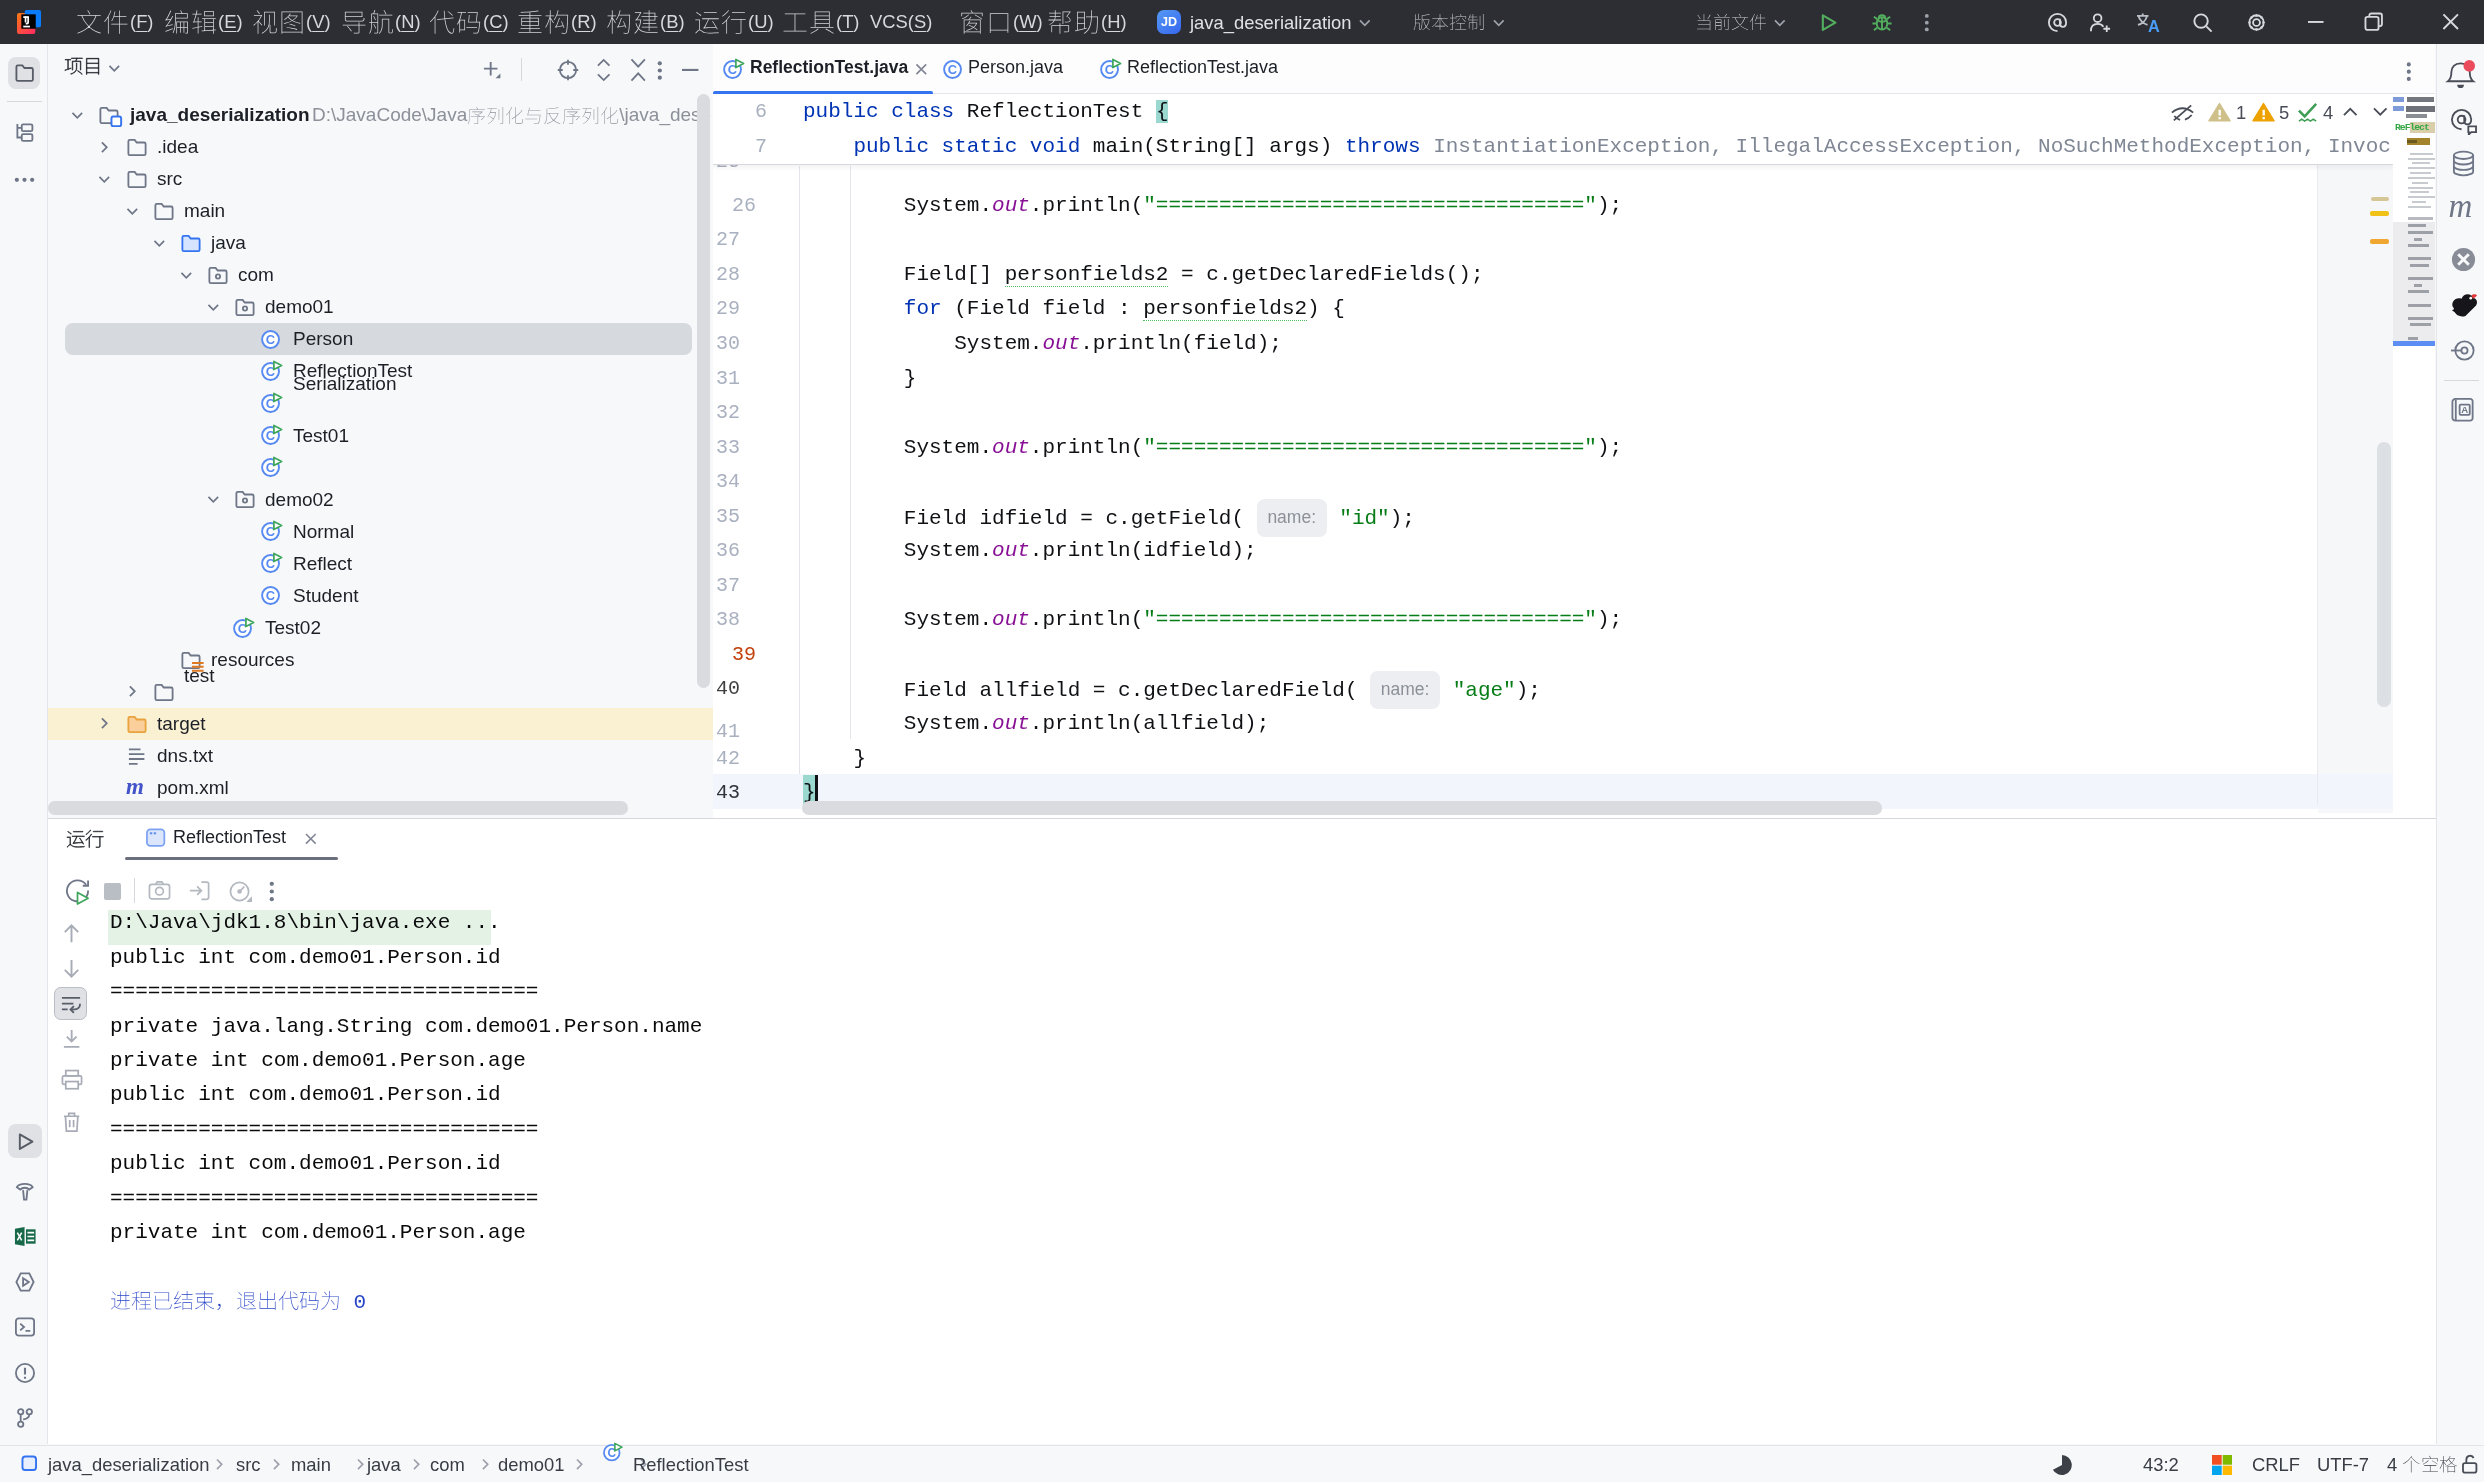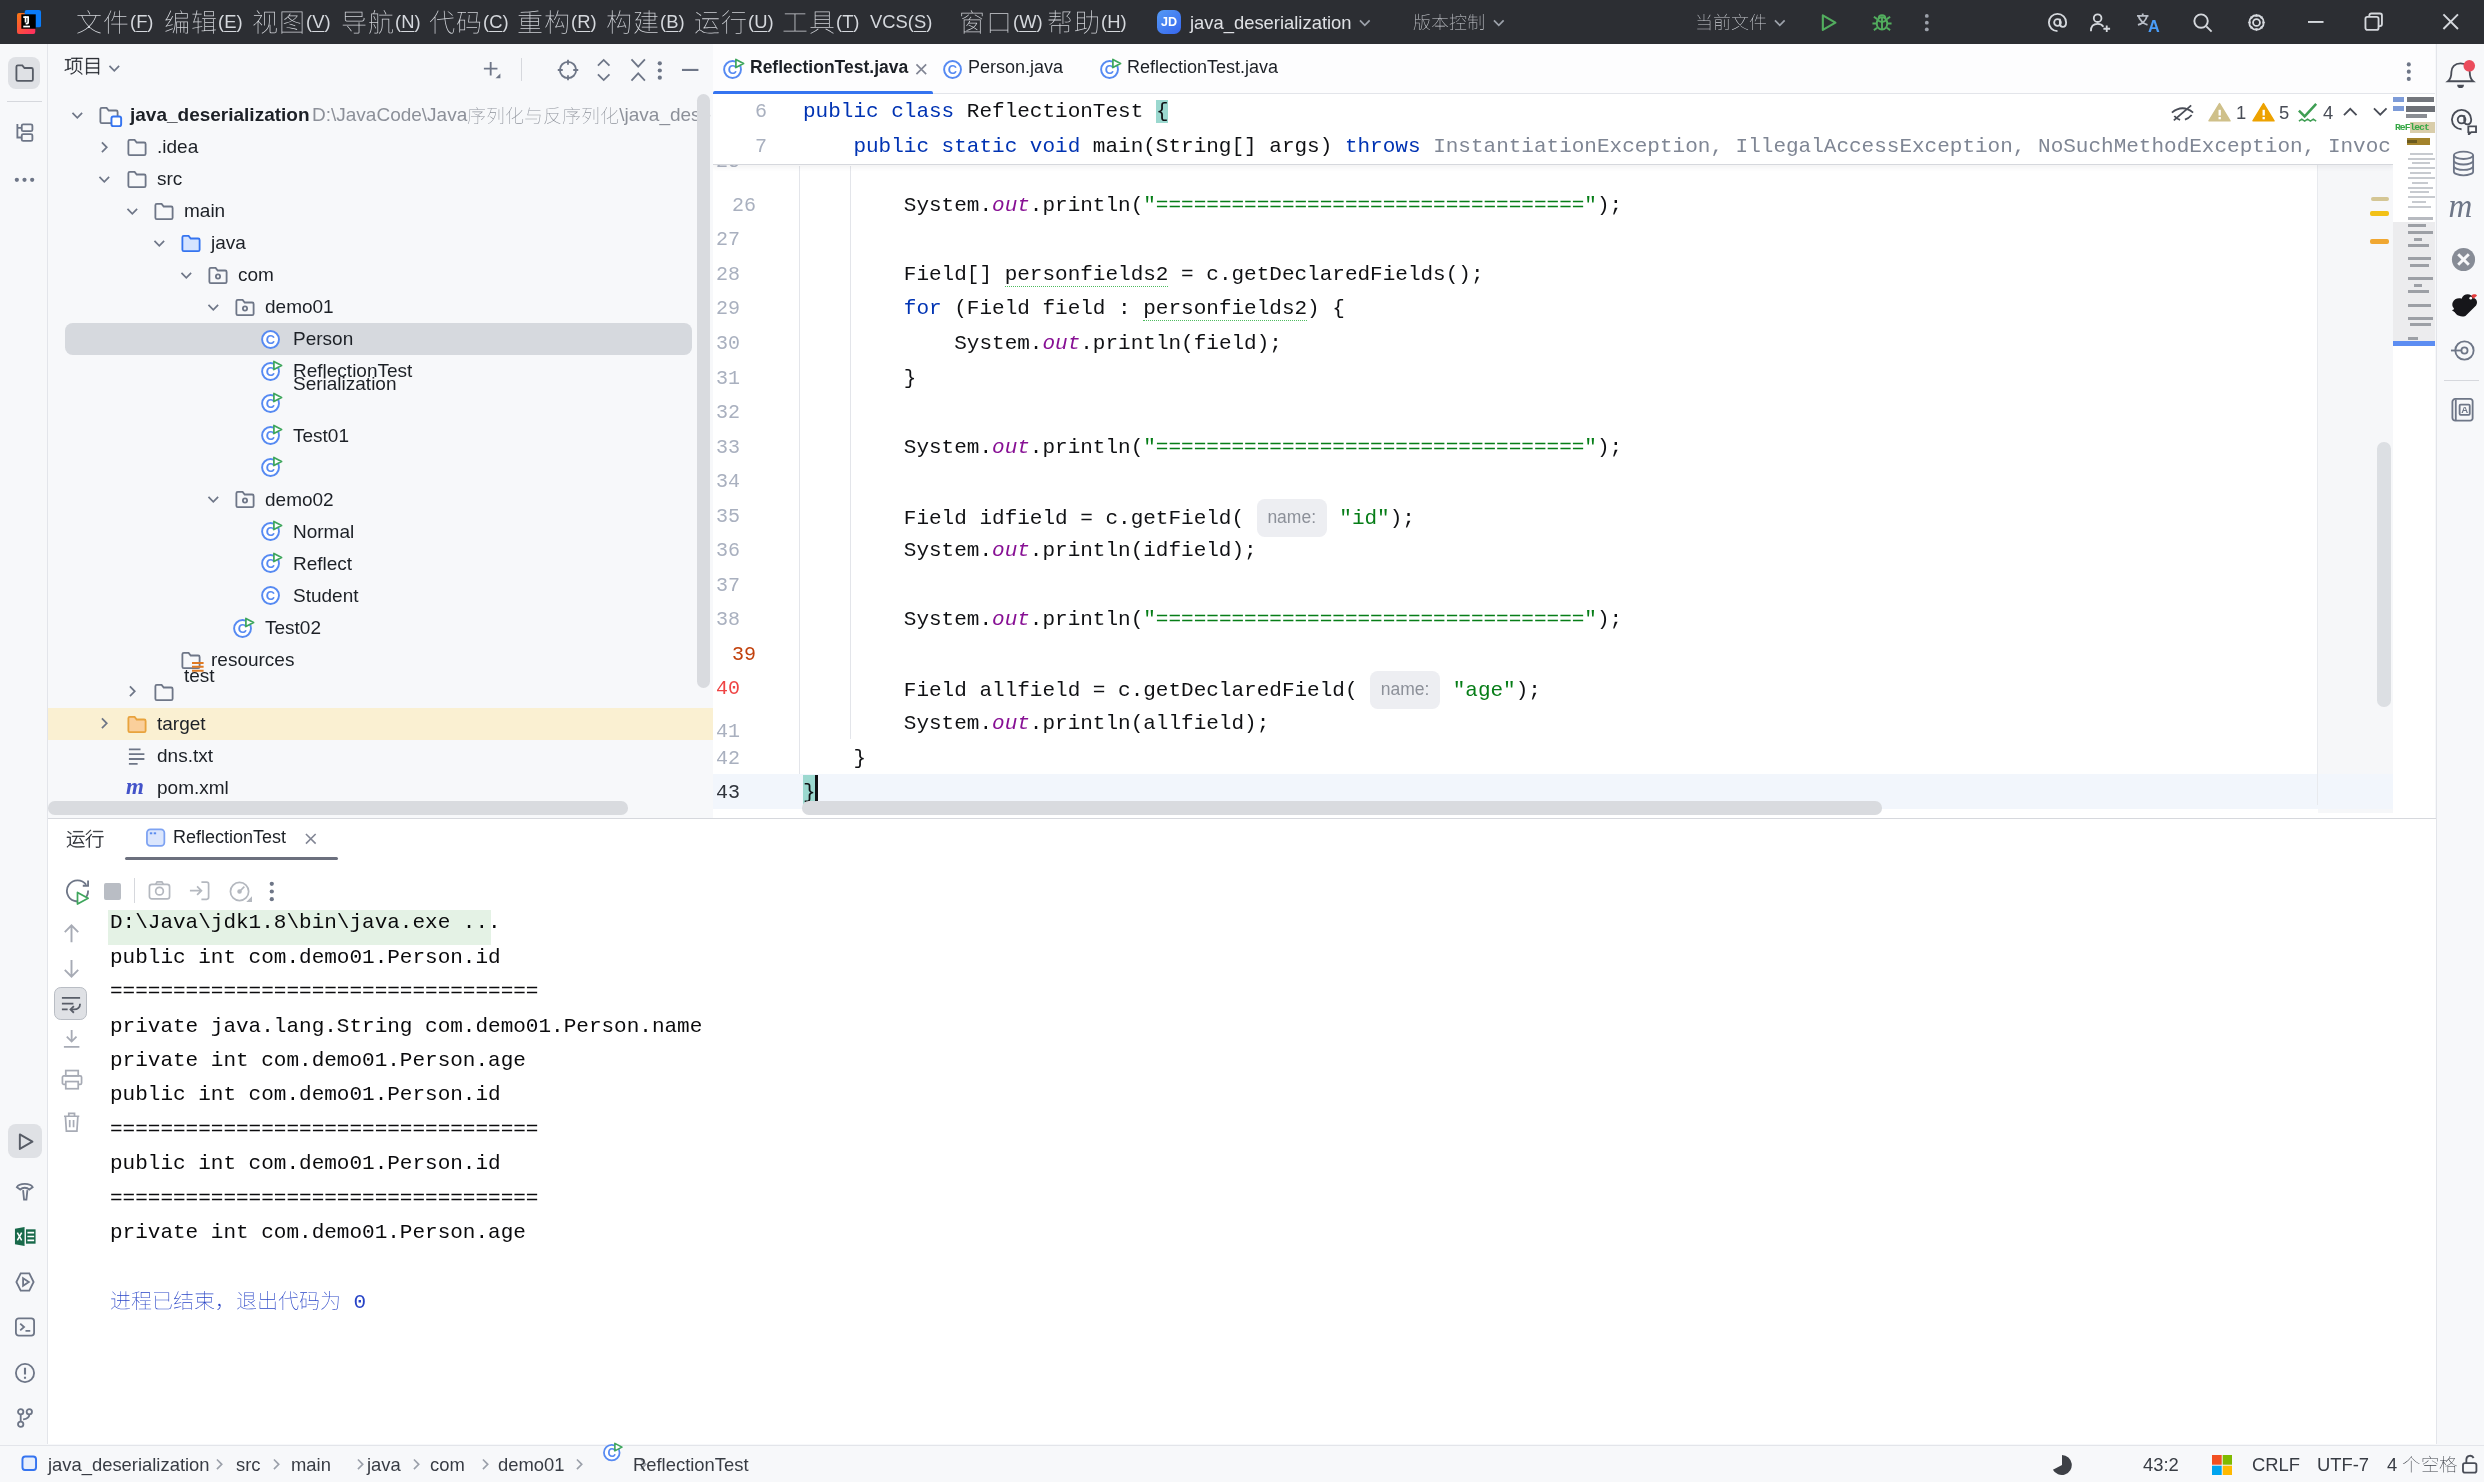--- a/index.html
+++ b/index.html
@@ -572,21 +572,21 @@
     <div class="ln" style="left:0;top:247px;width:27px;color:#a9b0bf">29</div>
     <div class="code" style="left:90px;top:247px"><span class="kw">        for</span><span> (Field field : <span class="squig">personfields2</span>) {</span></div>
     <div class="ln" style="left:0;top:282px;width:27px;color:#a9b0bf">30</div>
     <div class="code" style="left:90px;top:282px"><span>            System.</span><span class="fld">out</span><span>.println(field);</span></div>
     <div class="ln" style="left:0;top:317px;width:27px;color:#a9b0bf">31</div>
     <div class="code" style="left:90px;top:317px"><span>        }</span></div>
     <div class="ln" style="left:0;top:455px;width:27px;color:#a9b0bf">35</div>
     <div class="code" style="left:90px;top:455px"><span>        Field idfield = c.getField( </span><span class="hint">name:</span><span class="str"> "id"</span><span>);</span></div>
     <div class="ln" style="left:0;top:489px;width:27px;color:#a9b0bf">36</div>
     <div class="code" style="left:90px;top:489px"><span>        System.</span><span class="fld">out</span><span>.println(idfield);</span></div>
-    <div class="ln" style="left:0;top:627px;width:27px;color:#ef4444">40</div>
+    <div class="ln" style="left:0;top:627px;width:27px;color:#404040">40</div>
     <div class="code" style="left:90px;top:627px"><span>        Field allfield = c.getDeclaredField( </span><span class="hint">name:</span><span class="str"> "age"</span><span>);</span></div>
     <div class="ln" style="left:0;top:670px;width:27px;color:#a9b0bf">41</div>
     <div class="code" style="left:90px;top:662px"><span>        System.</span><span class="fld">out</span><span>.println(allfield);</span></div>
     <div class="ln" style="left:0;top:697px;width:27px;color:#a9b0bf">42</div>
     <div class="code" style="left:90px;top:697px"><span>    }</span></div>
     <div class="ln" style="left:0;top:731px;width:27px;color:#30343c">43</div>
     <div class="code" style="left:90px;top:731px"><span>}</span></div>
     <div class="abs" style="left:102px;top:731px;width:2.9px;height:33px;background:#101114"></div>
     <div class="abs" style="left:0;top:50px;width:1680px;height:71px;background:#fff;border-bottom:1.9px solid #d6d8dd;box-shadow:0 2.9px 3.9px rgba(100,100,110,0.08)"></div>
     <div class="ln" style="top:50px">6</div>

